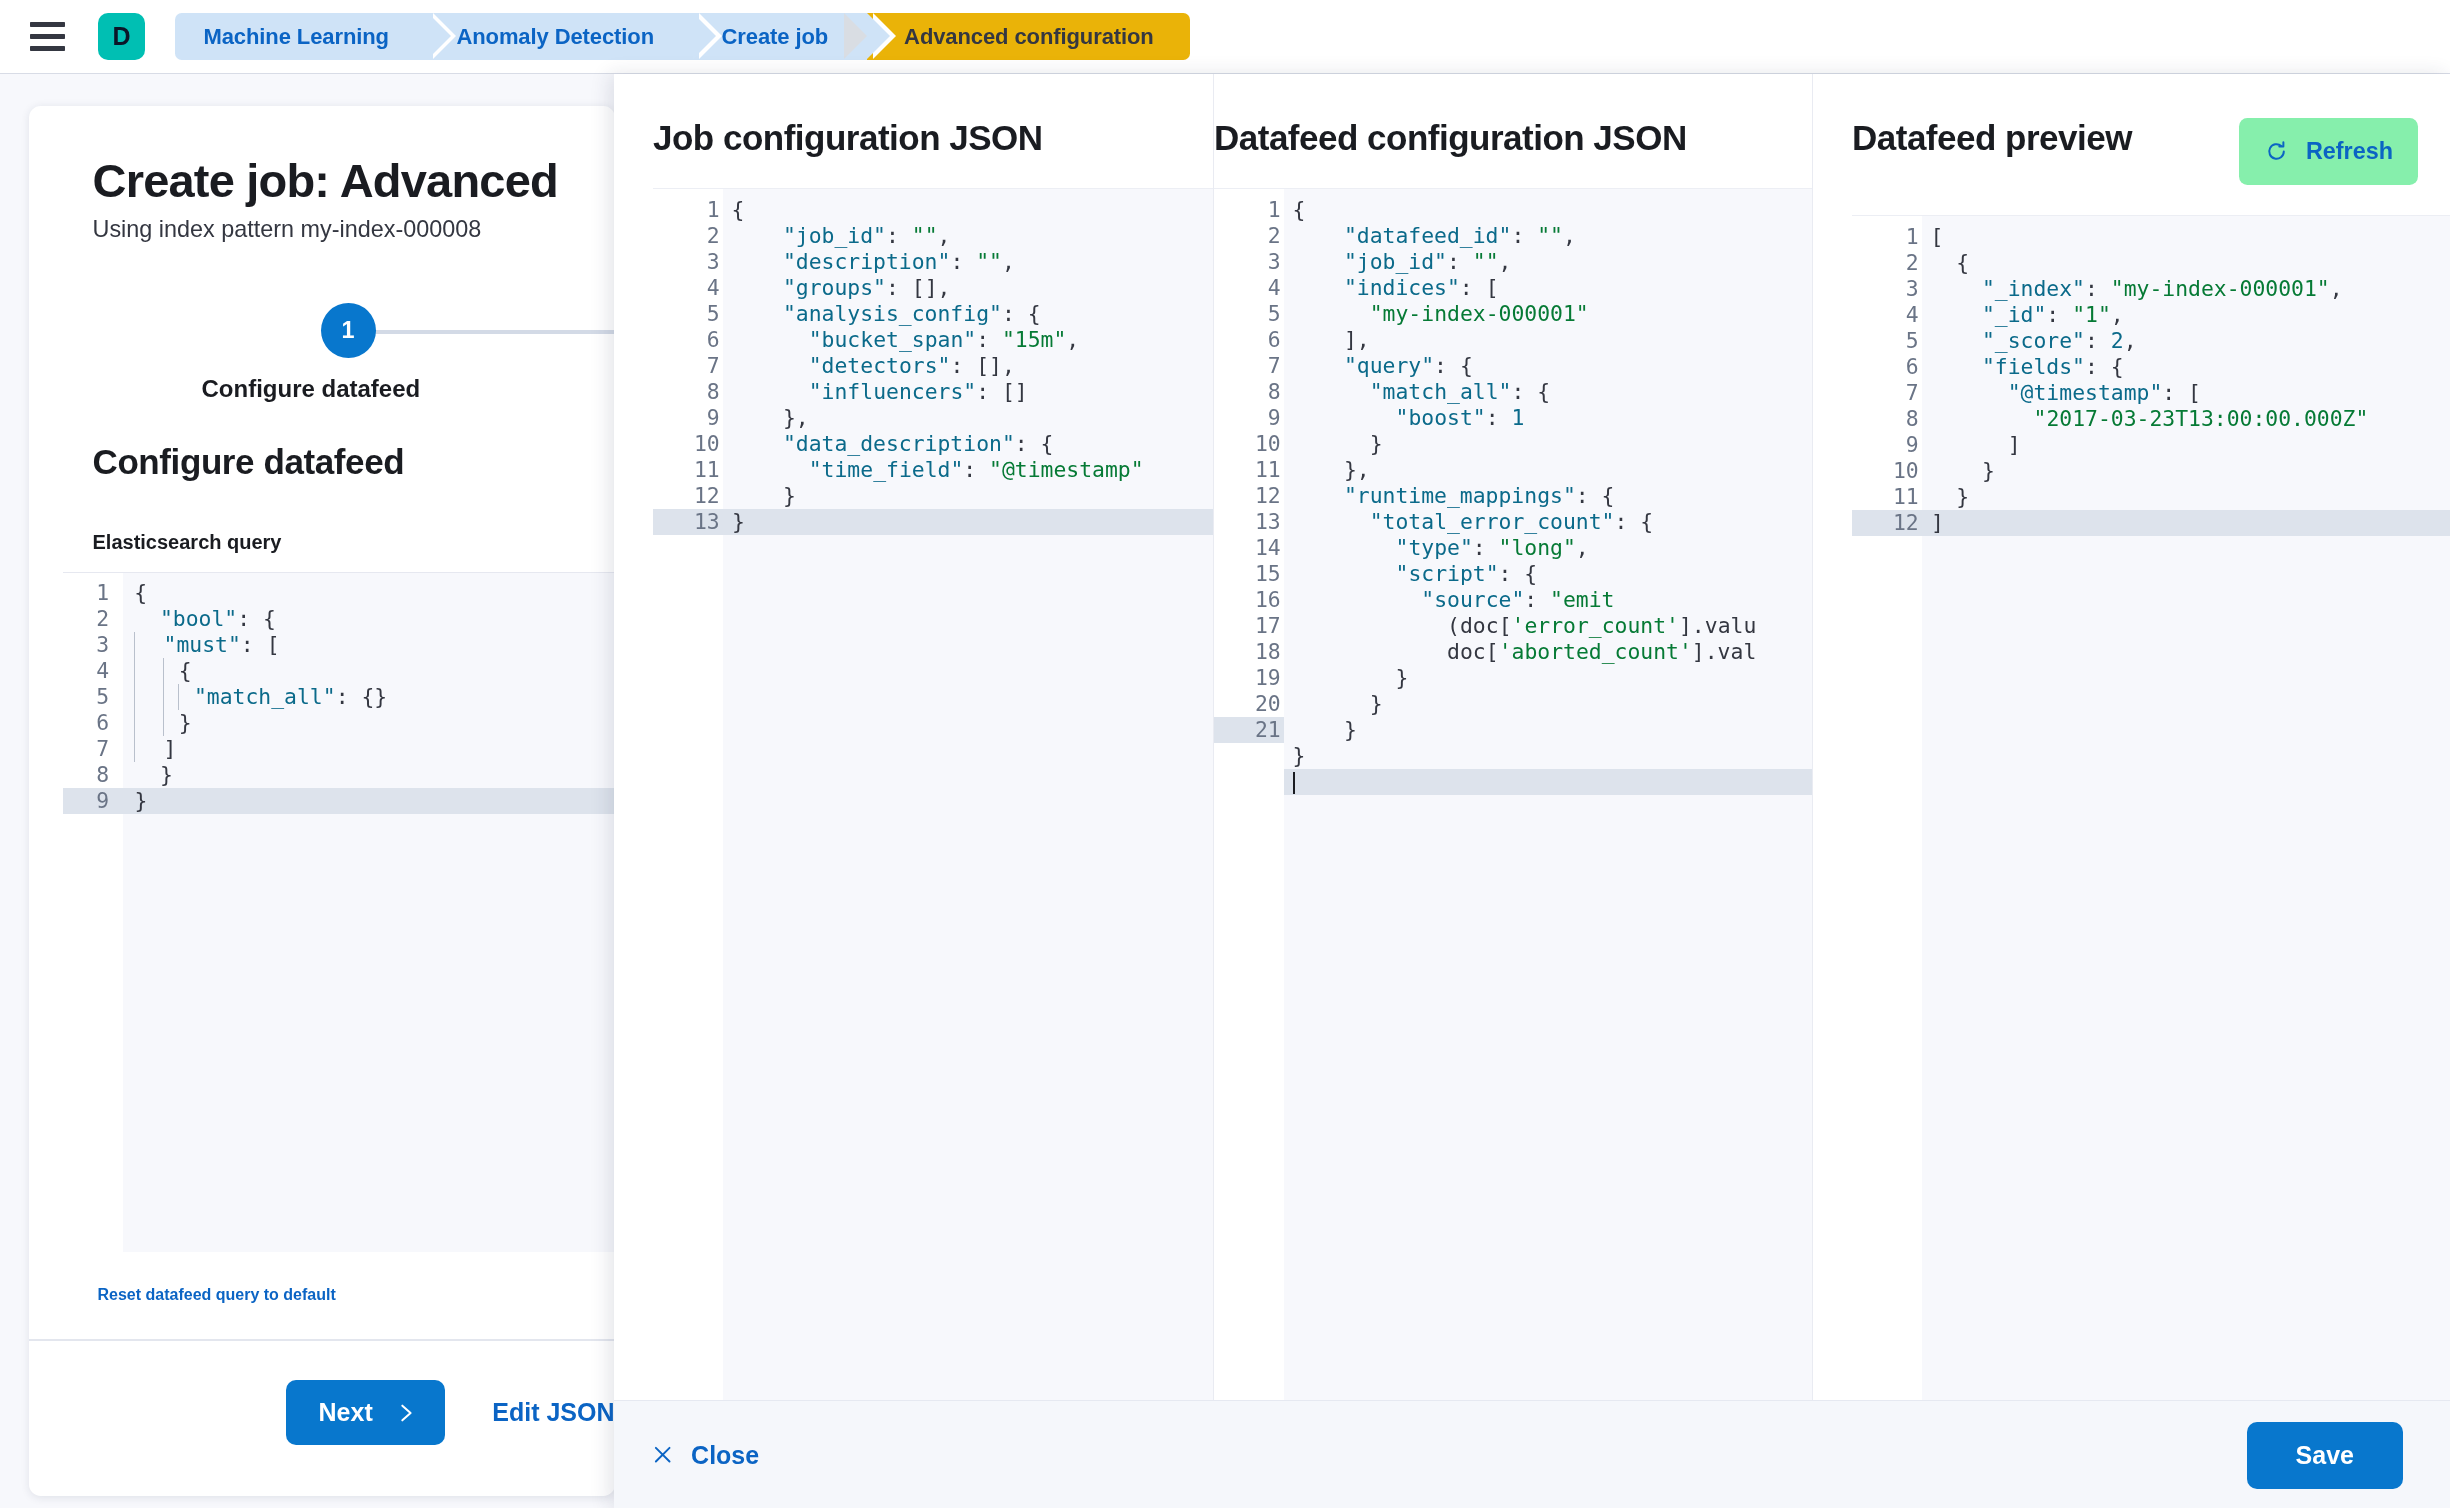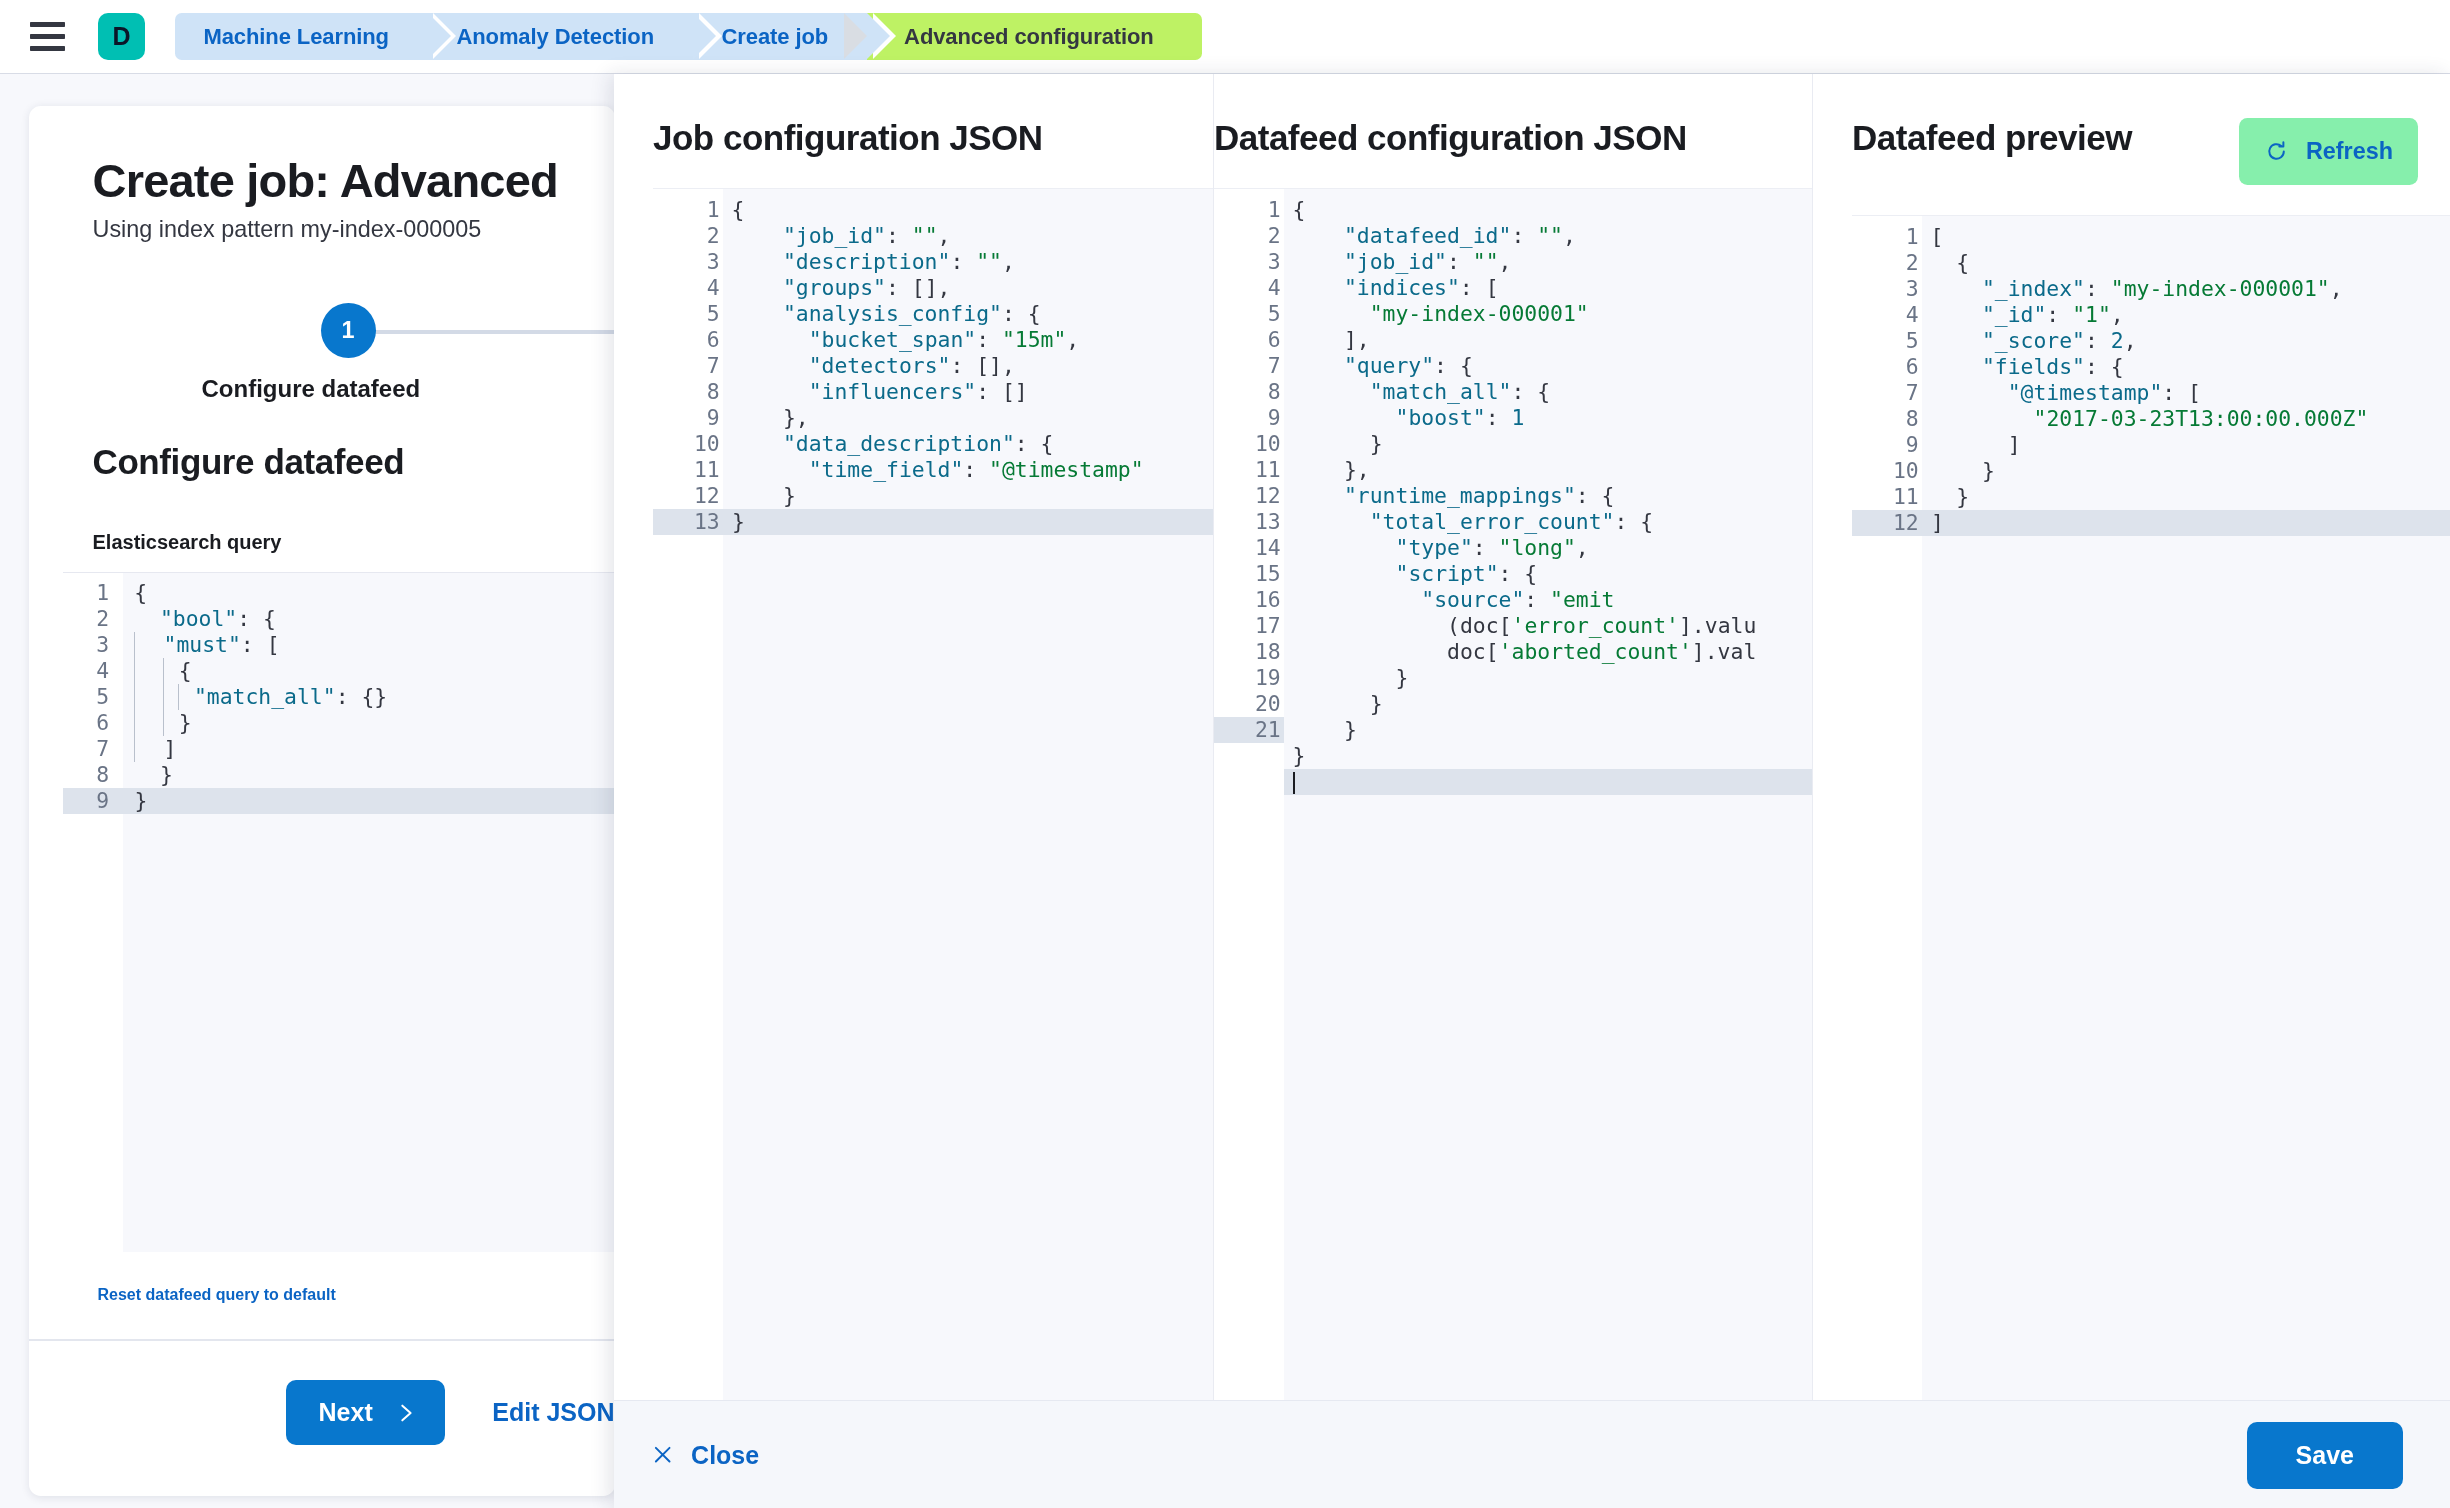--- a/index.html
+++ b/index.html
@@ -27,22 +27,22 @@
   }
 
   
   #breadcrumb { margin-left: 30px; display: flex; align-items: center; height: 47px; }
   .crumb {
     position: relative; height: 47px; display: flex; align-items: center;
     padding: 0 39px 0 28.5px; font-size: 22px; font-weight: 700; letter-spacing: -0.1px;
     background: #cfe3f7; color: #0b64c4; white-space: nowrap;
   }
   .crumb:first-child { border-radius: 6.7px 0 0 6.7px; }
-  .crumb.last { background: #bef264; color: #343741; border-radius: 0 6.7px 6.7px 0;
-    padding-right: 48px; padding-left: 37px; }
+  .crumb.last { background: #eab308; color: #343741; border-radius: 0 6.7px 6.7px 0;
+    padding-right: 36px; padding-left: 37px; }
   .crumb:not(.last)::after {
     content: ""; position: absolute; right: -22.6px; top: 0; width: 0; height: 0;
     border-top: 23.4px solid transparent; border-bottom: 23.4px solid transparent;
     border-left: 23.4px solid #cfe3f7; z-index: 2;
   }
   .crumb:not(.last)::before {
     content: ""; position: absolute; right: -28.5px; top: 0; width: 0; height: 0;
     border-top: 23.4px solid transparent; border-bottom: 23.4px solid transparent;
     border-left: 23.4px solid #ffffff; z-index: 1;
   }
@@ -180,21 +180,21 @@
   <div id="breadcrumb">
       <div class="crumb">Machine Learning</div>
       <div class="crumb">Anomaly Detection</div>
       <div class="crumb">Create job</div>
       <div class="crumb last">Advanced configuration</div>
     </div>
 </div>
 
 <div id="wizard-card">
   <div id="page-title">Create job: Advanced</div>
-  <div id="page-subtitle">Using index pattern my-index-000005</div>
+  <div id="page-subtitle">Using index pattern my-index-000008</div>
 
   <div id="stepper">
     <div id="step-line"></div>
     <div id="step-circle">1</div>
   </div>
   <div id="step-label">Configure datafeed</div>
 
   <div id="section-title">Configure datafeed</div>
   <div id="field-label">Elasticsearch query</div>
 

